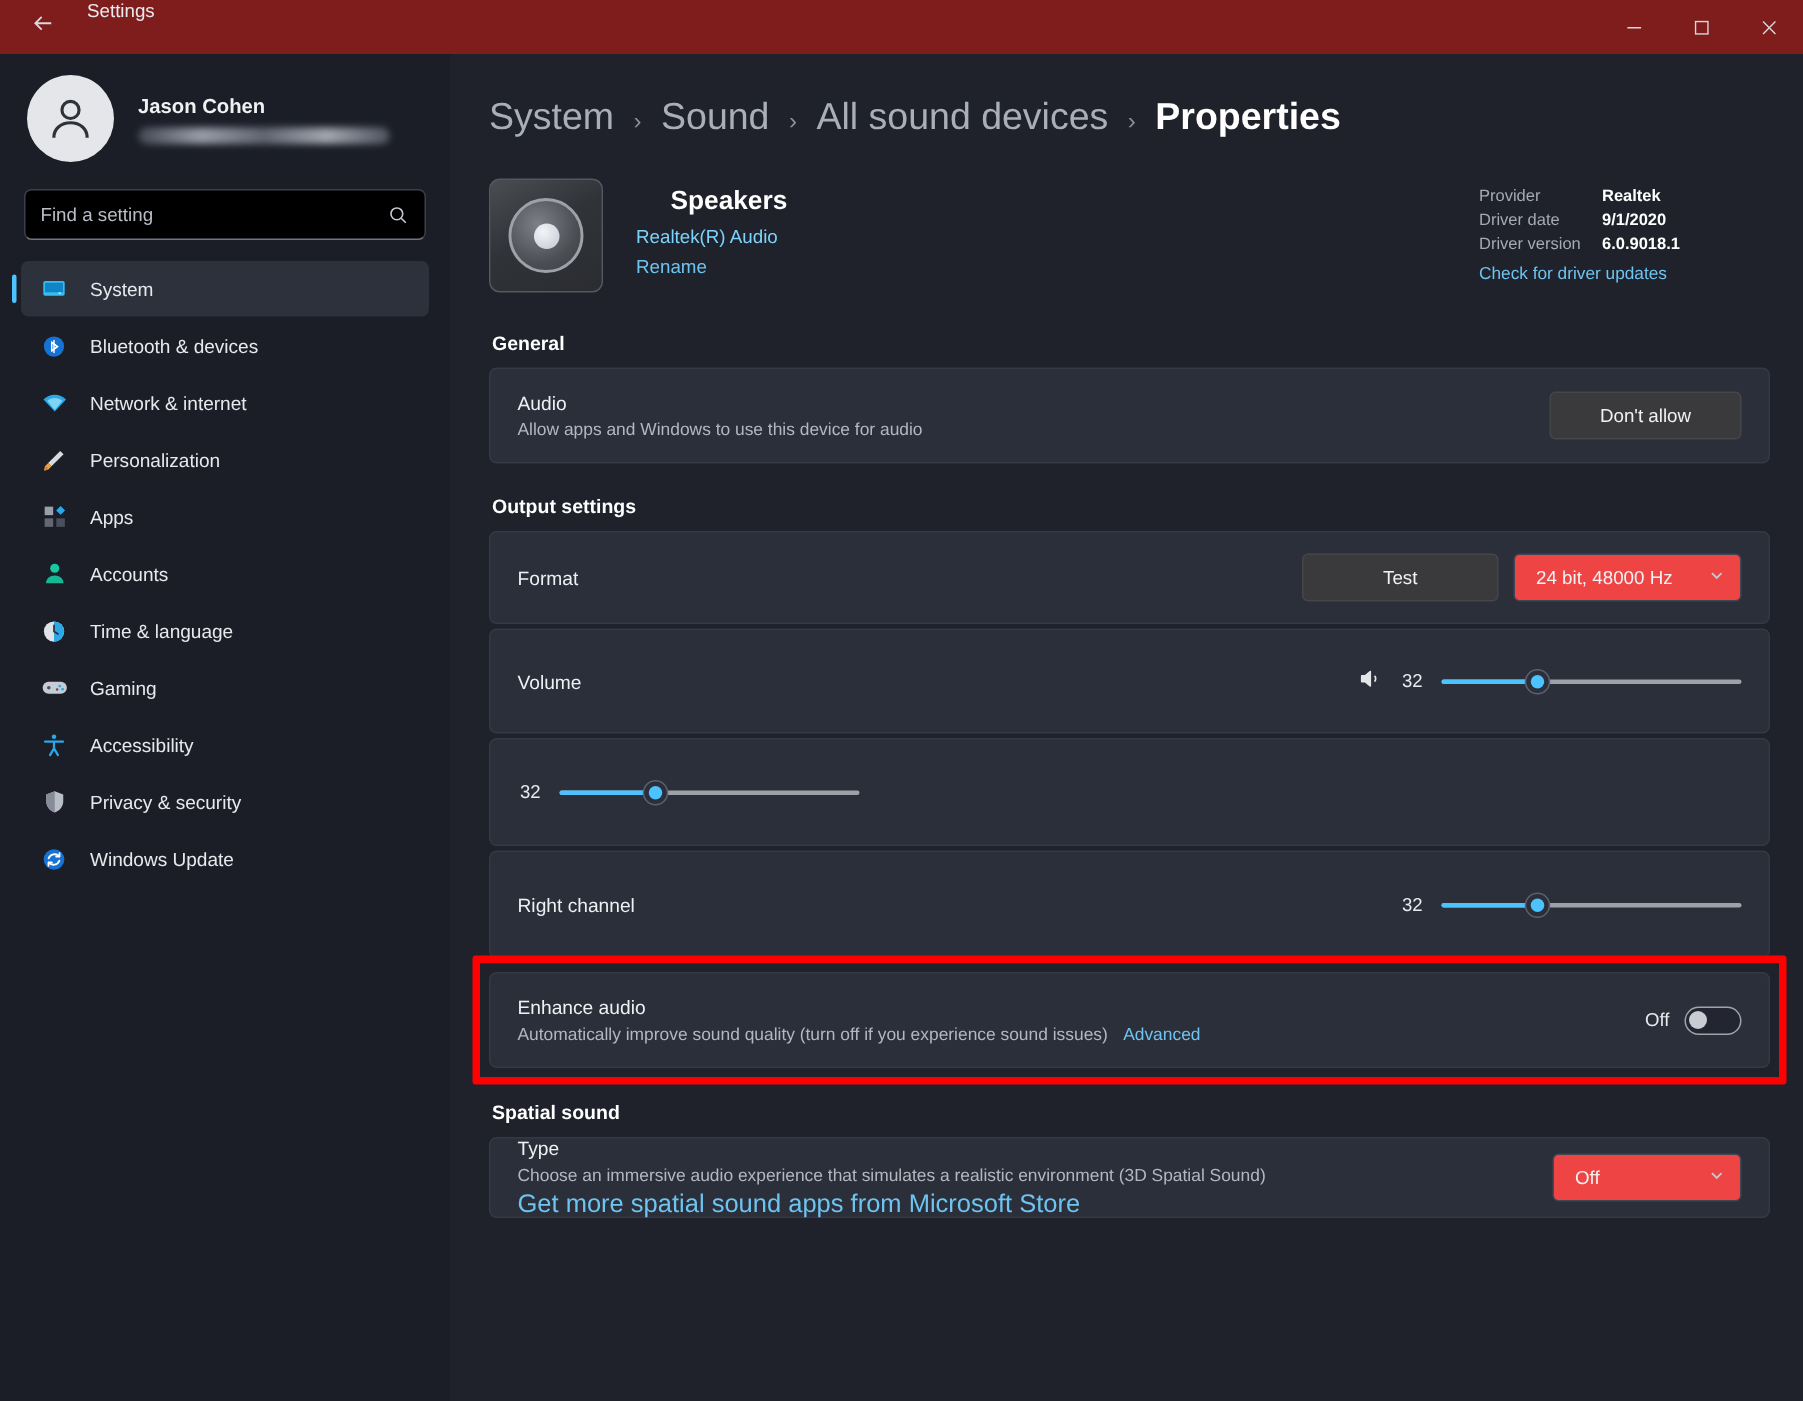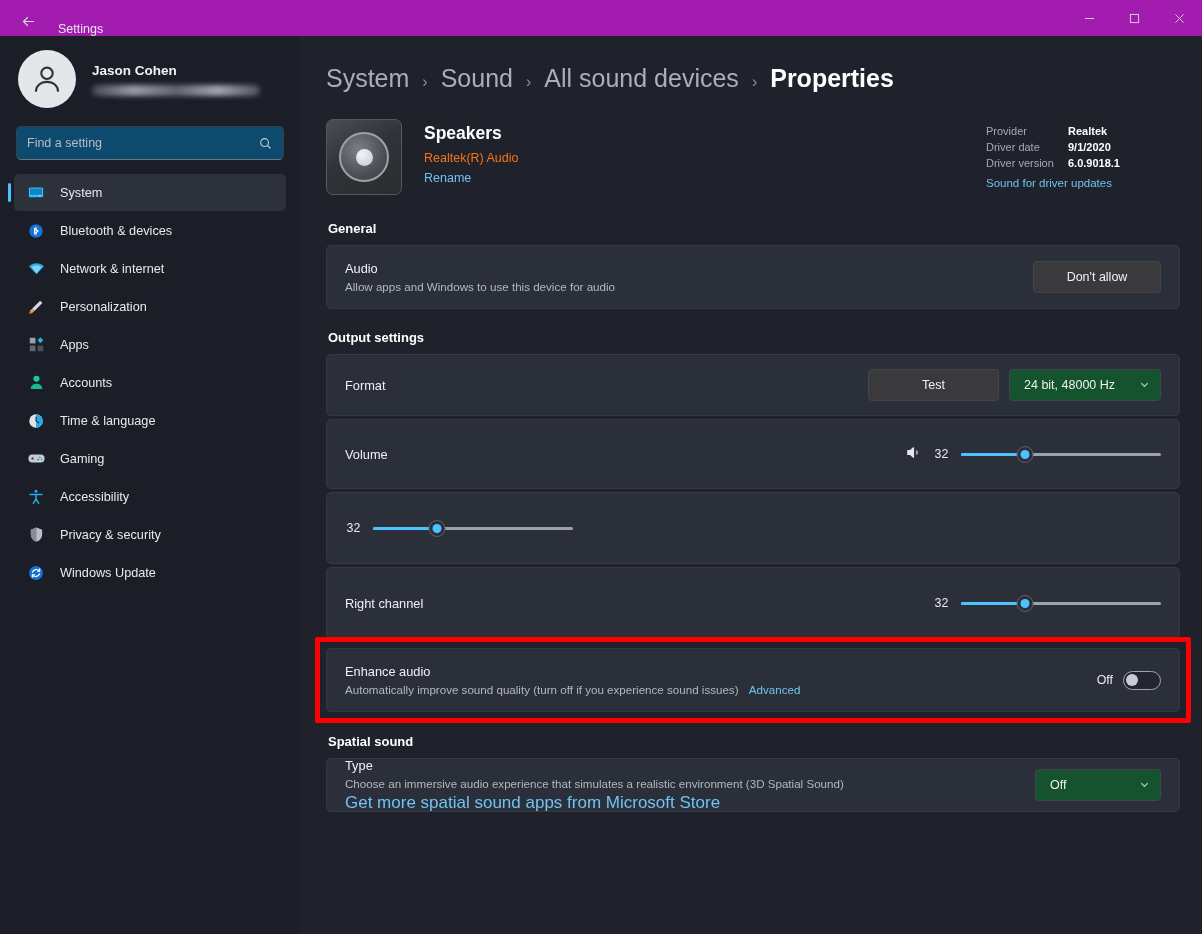--- a/index.html
+++ b/index.html
@@ -9,22 +9,22 @@
     font-family: "Liberation Sans", sans-serif;
     overflow: hidden;
   }
   .window {
     position: relative; width: 1202px; height: 934px;
     background: #1f222b; display: flex; flex-direction: column;
   }
 
   
   .titlebar {
-    height: 36px; flex: 0 0 36px; display: flex; align-items: flex-end;
-    background: #a21caf; position: relative; z-index: 5;
+    height: 36px; flex: 0 0 36px; display: flex; align-items: flex-start;
+    background: #7f1d1d; position: relative; z-index: 5;
   }
   .back-btn {
     width: 40px; height: 30px; margin-left: 8px;
     display: flex; align-items: center; justify-content: center;
     color: #d8dae0; border-radius: 4px;
   }
   .title-text { margin-left: 10px; font-size: 12.5px; color: #e8eaee; }
   .win-controls { margin-left: auto; display: flex; height: 36px; }
   .win-btn {
     width: 45px; height: 36px; display: flex; align-items: center;
@@ -45,21 +45,21 @@
   }
   .profile-text { margin-left: 16px; }
   .profile-name { font-size: 13.5px; font-weight: bold; color: #f0f1f3; }
   .profile-blur {
     margin-top: 7px; width: 168px; height: 11px; border-radius: 6px;
     background: linear-gradient(90deg,#4a4f5c,#aeb3bd,#6d727e,#b9bec7,#555a66);
     filter: blur(2.6px); opacity: .85;
   }
   .search-wrap { padding: 8px 2px 14px 2px; }
   .search-box {
-    height: 34px; background: #0c4a6e; border: 1px solid #3a3f4a;
+    height: 34px; background: #000000; border: 1px solid #3a3f4a;
     border-bottom: 1.8px solid #6d7482; border-radius: 5px;
     display: flex; align-items: center; padding: 0 10px; gap: 28px;
   }
   .search-input-text { font-size: 12.5px; color: #b9bdc6; flex: 1; }
   .search-icon { color: #c7cbd3; font-size: 13px; }
 
   .nav-list { display: flex; flex-direction: column; gap: 1px; }
   .nav-item {
     height: 37px; display: flex; align-items: center; border-radius: 5px;
     padding-left: 12px; position: relative; color: #e7e9ed; font-size: 12.7px;
@@ -93,22 +93,22 @@
   .cone-outer {
     width: 50px; height: 50px; border-radius: 50%;
     background: radial-gradient(circle at 38% 34%, #7d8086, #4b4e53 62%, #3a3d42);
     border: 2px solid #9ea1a7; display: flex; align-items: center; justify-content: center;
   }
   .cone-inner {
     width: 17px; height: 17px; border-radius: 50%;
     background: radial-gradient(circle at 36% 32%, #f2f4f7, #c3c7cf);
   }
   .device-text { margin-left: 22px; padding-top: 4px; }
-  .device-name { font-size: 17.5px; font-weight: bold; color: #ffffff; }
-  .device-sub { font-size: 12.5px; color: #f97316; margin-top: 7px; }
+  .device-name { font-size: 17.5px; font-weight: bold; color: #ffffff; margin-left: 23px; }
+  .device-sub { font-size: 12.5px; color: #7dd3fc; margin-top: 7px; }
   .link { font-size: 12.5px; color: #6fc3f0; margin-top: 6px; display: inline-block; }
 
   .driver-info { position: absolute; right: 24px; top: 6px; width: 170px; }
   .driver-row { display: flex; font-size: 11px; margin-bottom: 4px; }
   .driver-label { color: #a5aab3; width: 82px; flex: 0 0 82px; }
   .driver-value { color: #ffffff; font-weight: bold; }
   .driver-link { font-size: 11.5px; color: #6fc3f0; margin-top: 4px; display: inline-block; }
 
   .section-title { font-size: 13px; font-weight: bold; color: #ffffff; margin: 0 0 9px 2px; }
 
@@ -122,21 +122,21 @@
   .card-left { flex: 1 1 auto; }
   .card-right { display: flex; align-items: center; gap: 10px; }
 
   .btn {
     background: #3a3a3d; border: 1px solid #45464a; border-radius: 4px;
     height: 32px; padding: 0 18px; color: #f0f1f3; font-size: 12.5px;
     display: flex; align-items: center; justify-content: center;
     font-family: "Liberation Sans", sans-serif;
   }
   .combo {
-    background: #14532d; border: 1px solid #414652; border-radius: 4px;
+    background: #ef4444; border: 1px solid #414652; border-radius: 4px;
     height: 32px; padding: 0 10px 0 14px; color: #f0f1f3; font-size: 12.5px;
     display: flex; align-items: center; gap: 14px; min-width: 122px;
   }
   .combo .chev { color: #c6cad2; font-size: 10px; margin-left: auto; }
 
   .slider-row { display: flex; align-items: center; gap: 11px; }
   .spk-icon { color: #e4e6ea; font-size: 15px; }
   .slider-val { font-size: 12.4px; color: #e8eaee; min-width: 17px; text-align: center; }
   .slider { position: relative; height: 18px; display: flex; align-items: center; }
   .track { height: 3px; border-radius: 2px; background: #9da1a8; width: 100%; }
@@ -377,21 +377,21 @@
             <span class="driver-value">Realtek</span>
           </div>
           <div class="driver-row">
             <span class="driver-label">Driver date</span>
             <span class="driver-value">9/1/2020</span>
           </div>
           <div class="driver-row">
             <span class="driver-label">Driver version</span>
             <span class="driver-value">6.0.9018.1</span>
           </div>
-          <a class="driver-link">Sound for driver updates</a>
+          <a class="driver-link">Check for driver updates</a>
         </div>
       </div>
 
       <div class="section-title">General</div>
       <div class="card" style="height:64px;">
         <div class="card-left">
           <div class="card-title">Audio</div>
           <div class="card-sub">Allow apps and Windows to use this device for audio</div>
         </div>
         <div class="card-right">

